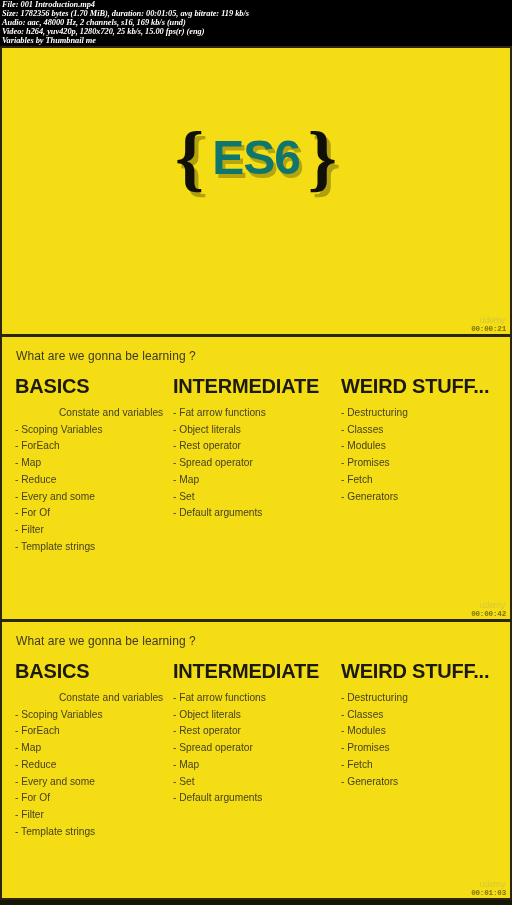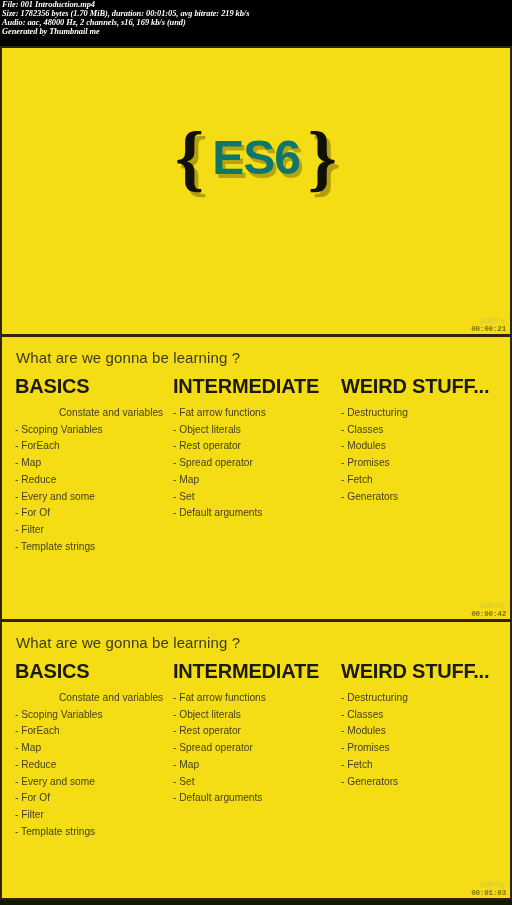--- a/index.html
+++ b/index.html
@@ -98,21 +98,21 @@
   .slide {
     position: absolute;
     left: 0; top: 0;
     width: 100%;
     height: 100%;
   }
   .slide-title {
     position: absolute;
     left: 14px;
     top: 12px;
-    font-size: 15px;
+    font-size: 12px;
     color: #3d3a20;
     font-family: "Liberation Sans", sans-serif;
     letter-spacing: 0.1px;
   }
   .columns {
     position: absolute;
     left: 0;
     top: 38px;
     width: 100%;
     height: 230px;
@@ -163,23 +163,24 @@
     color: rgba(96,88,14,0.82);
     letter-spacing: -0.2px;
     line-height: 8px;
   }
 </style>
 </head>
 <body>
 
 <div class="meta-header">
   <div class="meta-line">File: 001 Introduction.mp4</div>
-  <div class="meta-line">Size: 1782356 bytes (1.70 MiB), duration: 00:01:05, avg bitrate: 219 kb/s</div>
+  <div class="meta-line">Size: 1782356 bytes (1.70 MiB), duration: 00:01:05, avg bitrate: 119 kb/s</div>
   <div class="meta-line">Audio: aac, 48000 Hz, 2 channels, s16, 169 kb/s (und)</div>
-  <div class="meta-line">Generated by Thumbnail me</div>
+  <div class="meta-line">Video: h264, yuv420p, 1280x720, 25 kb/s, 15.00 fps(r) (eng)</div>
+  <div class="meta-line">Variables by Thumbnail me</div>
 </div>
 
 <div class="sheet">
 
   <div class="frame frame-1">
     <div class="es6-wrap">
       <div class="es6-logo">
         <span class="brace brace-l">{</span>
         <span class="es6-text">ES6</span>
         <span class="brace brace-r">}</span>

